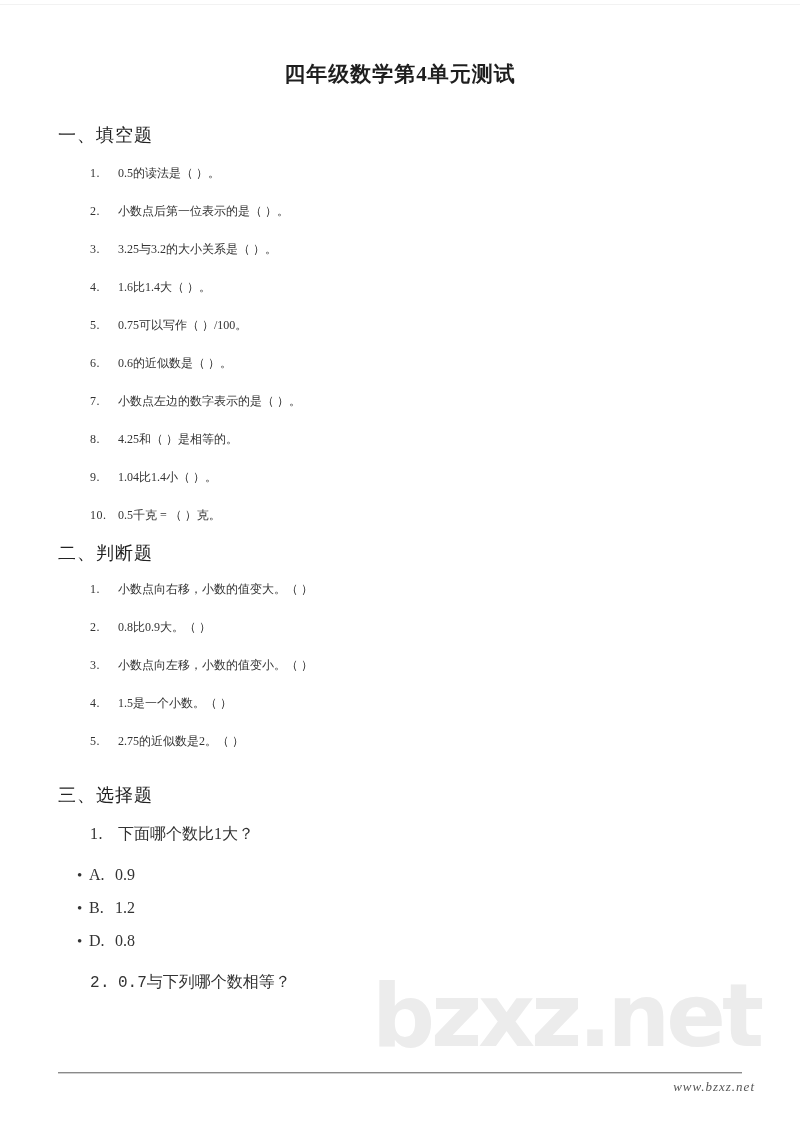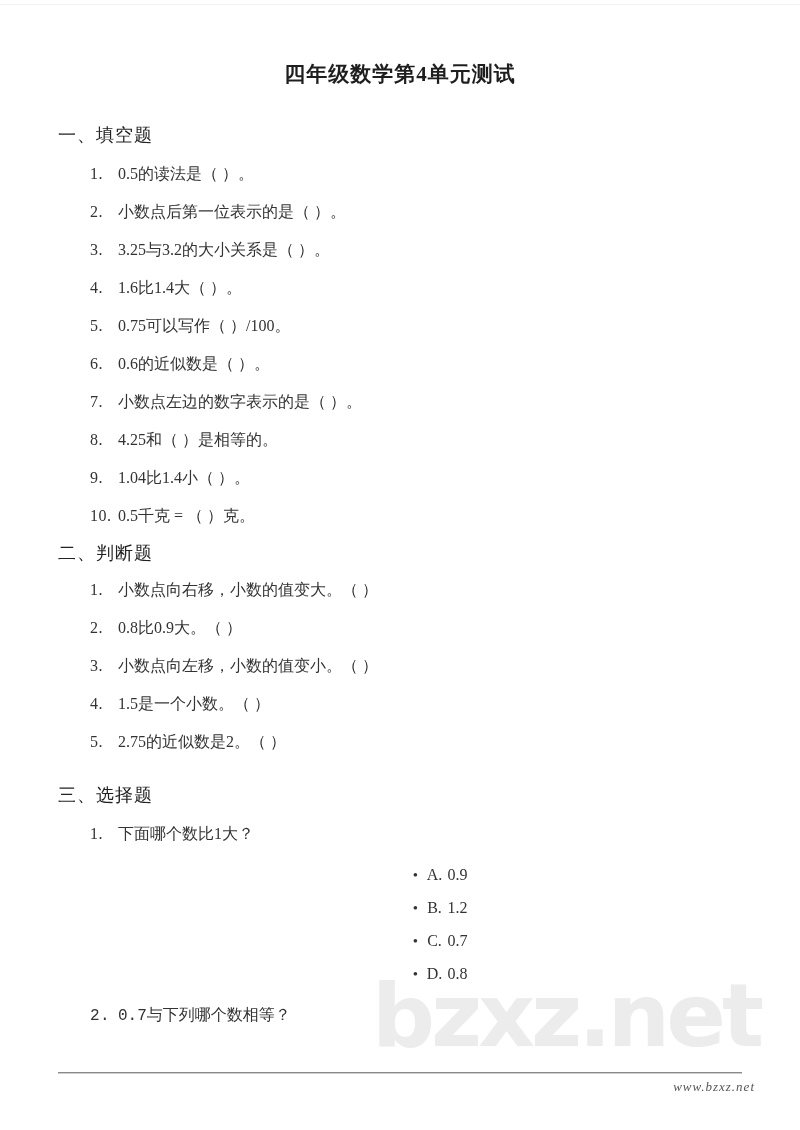--- a/index.html
+++ b/index.html
@@ -36,21 +36,21 @@
     color: #222222;
     letter-spacing: 1px;
   }
   .mt-h1 { margin-top: 37px; }
   .mt-h2 { margin-top: 18px; }
   .mt-h3 { margin-top: 34px; }
   .items {
     list-style: none;
     margin: 19px 0 0 0;
     padding: 0 0 0 90px;
-    font-size: 16px;
+    font-size: 12px;
     line-height: 17px;
   }
   .items li { margin-bottom: 21px; white-space: nowrap; }
   .items li:last-child { margin-bottom: 0; }
   .num {
     display: inline-block;
     width: 28px;
     letter-spacing: 0.5px;
   }
   .question {
@@ -60,21 +60,21 @@
     white-space: nowrap;
   }
   .q2 { margin-top: 25px; font-family: Liberation Mono, monospace; }
   .options {
     list-style: none;
     margin: 24px 0 0 0;
     padding: 0 0 0 77px;
     font-size: 16px;
     line-height: 17px;
   }
-  .options li { margin-bottom: 15px; white-space: nowrap; text-align: center; }
+  .options li { margin-bottom: 15px; white-space: nowrap; }
   .options li:last-child { margin-bottom: 0; }
   .bullet {
     display: inline-block;
     width: 12px;
     font-size: 15px;
   }
   .opt-label {
     display: inline-block;
     width: 26px;
   }
@@ -145,21 +145,20 @@
       <li><span class="num">5.</span><span>2.75的近似数是2。（ ）</span></li>
     </ul>
 
     <h2 class="sec-heading mt-h3">三、选择题</h2>
 
     <p class="question"><span class="num">1.</span><span>下面哪个数比1大？</span></p>
 
     <ul class="options">
       <li><span class="bullet">•</span><span class="opt-label">A.</span><span>0.9</span></li>
       <li><span class="bullet">•</span><span class="opt-label">B.</span><span>1.2</span></li>
-      <li><span class="bullet">•</span><span class="opt-label">C.</span><span>0.7</span></li>
       <li><span class="bullet">•</span><span class="opt-label">D.</span><span>0.8</span></li>
     </ul>
 
     <p class="question q2"><span class="num">2.</span><span>0.7与下列哪个数相等？</span></p>
   </div>
 
   <div class="footer-line"></div>
   <div class="footer-url">www.bzxz.net</div>
 </div>
 

